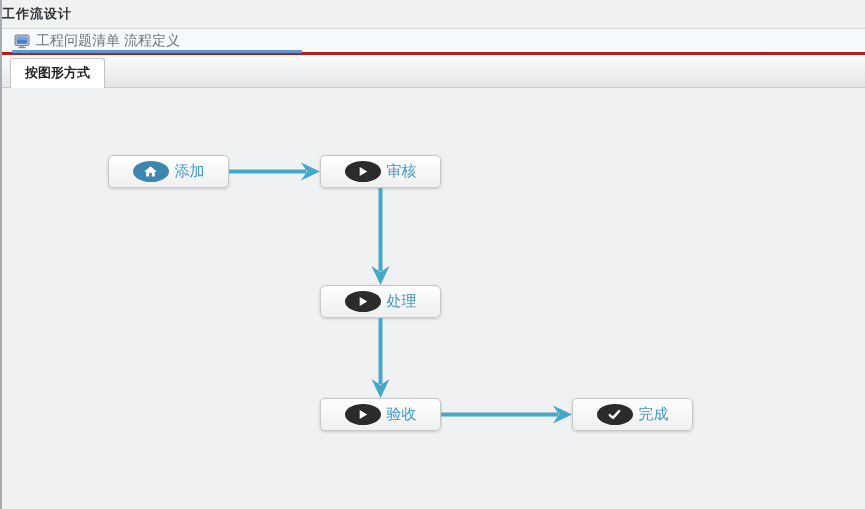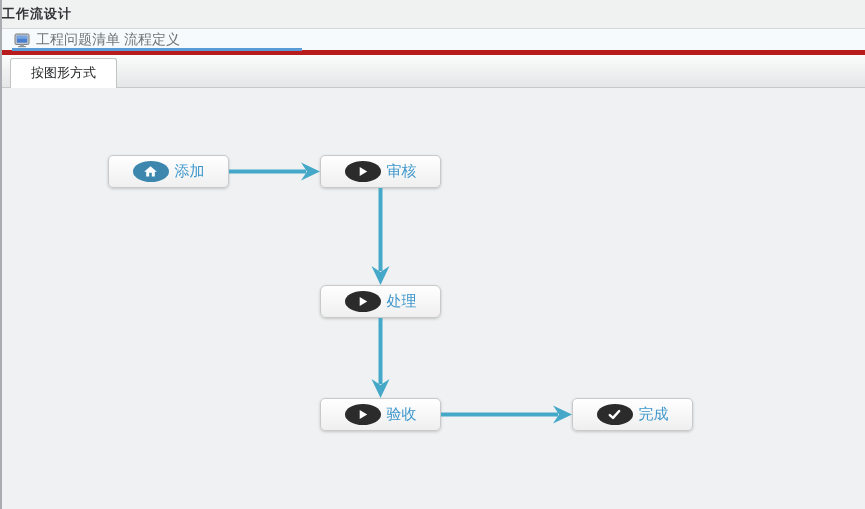--- a/index.html
+++ b/index.html
@@ -24,21 +24,21 @@
     font-weight: bold;
     color: #323537;
     letter-spacing: 1px;
   }
 
   
   .subheader {
     position: relative;
     height: 26px;
     background: #f6fafd;
-    border-bottom: 5px solid #b91c1c;
+    border-bottom: 3px solid #b91c1c;
     display: flex;
     align-items: center;
     padding-left: 12px;
   }
   .subheader .crumb-text {
     font-size: 14px;
     color: #6e7478;
     margin-left: 6px;
   }
   .subheader .blue-underline {
@@ -63,26 +63,26 @@
     bottom: 0;
     display: flex;
     align-items: center;
     justify-content: center;
     font-size: 13px;
     cursor: pointer;
     border-radius: 3px 3px 0 0;
   }
   .tab.active {
     left: 8px;
-    width: 107px;
+    width: 95px;
     height: 30px;
     background: #ffffff;
     border: 1px solid #c3c3c3;
     border-bottom: none;
-    font-weight: normal;
+    font-weight: bold;
     color: #222426;
     z-index: 2;
     bottom: -1px;
     padding-bottom: 1px;
   }
   .tab.inactive {
     left: 104px;
     width: 89px;
     height: 27px;
     background: #ebecec;

